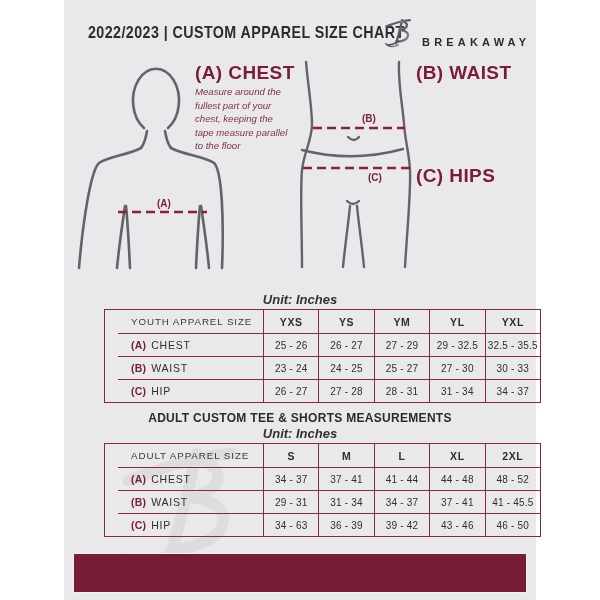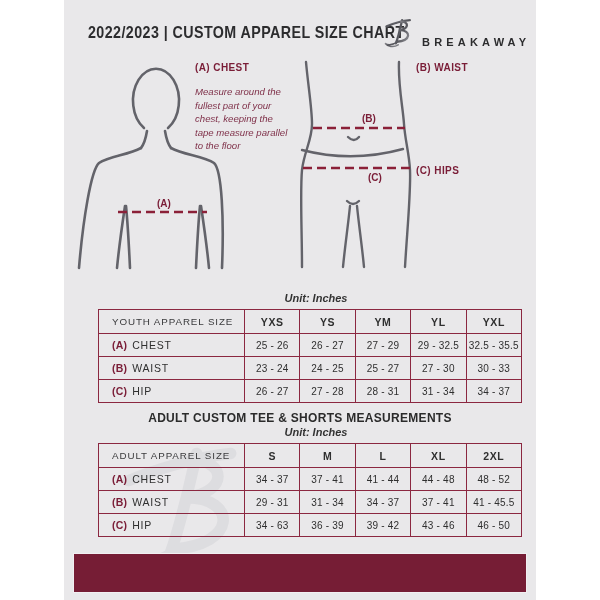--- a/index.html
+++ b/index.html
@@ -9,37 +9,37 @@
   .doc{position:absolute;left:64px;top:0;width:472px;height:600px;background:#e9e8ea;}
 
   
   .doc-title{position:absolute;left:24px;top:23px;font-size:17px;font-weight:800;
              color:#2c2c2e;letter-spacing:.5px;transform:scaleX(.84);transform-origin:left top;white-space:nowrap;}
   .brand-wrap{position:absolute;left:318px;top:16px;display:flex;align-items:center;}
   .brand-logo{width:34px;height:31px;}
   .brand-name{margin-left:6px;font-size:11px;font-weight:800;color:#2c2c2e;letter-spacing:4.2px;margin-top:20px;}
 
   
-  .h-maroon{position:absolute;font-size:10px;font-weight:800;color:#7a1d37;letter-spacing:.4px;white-space:nowrap;}
+  .h-maroon{position:absolute;font-size:19px;font-weight:800;color:#7a1d37;letter-spacing:.4px;white-space:nowrap;}
   .desc{position:absolute;font-size:9.6px;font-style:italic;font-weight:500;color:#7f3049;
         line-height:1.42;white-space:pre-line;}
 
   svg text{font-family:"Liberation Sans",sans-serif;}
   .diagram{position:absolute;}
 
   
   .sec-title{position:absolute;left:0;width:472px;text-align:center;font-size:12px;
              font-weight:800;color:#2b2b2b;letter-spacing:.3px;}
-  .sec-unit{position:absolute;left:16px;width:472px;text-align:center;font-size:11px;
+  .sec-unit{position:absolute;left:0;width:472px;text-align:center;font-size:13px;
             font-style:italic;font-weight:600;color:#333;}
 
   
-  .table{position:absolute;left:34px;width:422px;display:grid;
+  .table{position:absolute;left:40px;width:422px;display:grid;
          grid-template-columns:145px repeat(5,1fr);grid-auto-rows:23px;
-         border:1.4px solid #8b2740;background:transparent;}
+         border:1.4px solid #8b2740;background:transparent;padding-left:13px;}
   .cell{border-left:1.4px solid #8b2740;border-top:1.4px solid #8b2740;
         display:flex;align-items:center;justify-content:center;
         font-size:10px;color:#2f2f2f;letter-spacing:.2px;}
   .cell.c0{border-left:none;}
   .cell.r0{border-top:none;}
   .cell.head{font-weight:700;font-size:10.5px;letter-spacing:.6px;}
   .cell.lbl{justify-content:flex-start;padding-left:13px;}
   .lbl-head{font-weight:400;font-size:9.8px;letter-spacing:.9px;color:#3a3a3c;}
   .pfx{color:#7a1d37;font-weight:800;margin-right:5px;font-size:10.5px;}
   .row-lbl{font-weight:500;font-size:10.5px;letter-spacing:.8px;color:#2f2f2f;}

